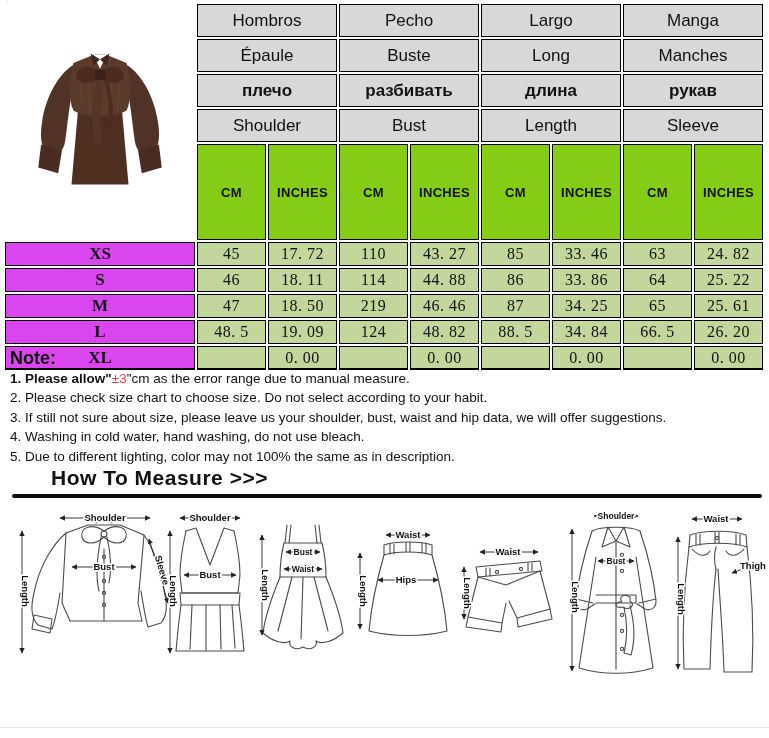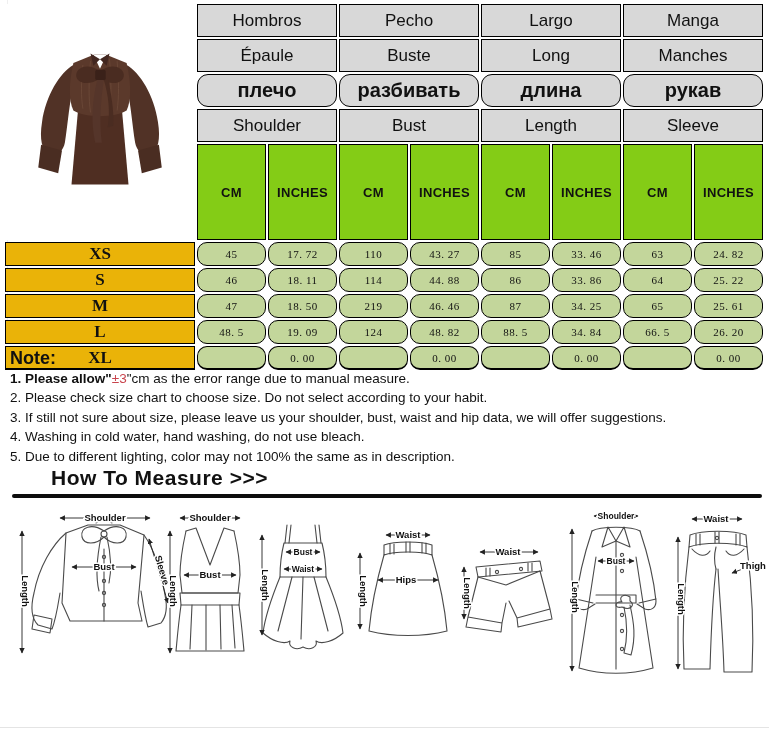--- a/index.html
+++ b/index.html
@@ -3,24 +3,24 @@
 <meta charset="utf-8">
 <style>
   html,body{margin:0;padding:0;}
   body{width:769px;height:738px;position:relative;background:#ffffff;overflow:hidden;
        font-family:"Liberation Sans",sans-serif;color:#111;}
   
   table.size-table{position:absolute;top:2px;left:3px;border-collapse:separate;border-spacing:2px;}
   table.size-table td{box-sizing:border-box;border:1px solid #000;text-align:center;vertical-align:middle;padding:0;}
   td.photo-cell{border:none !important;background:#fff;vertical-align:middle;text-align:center;}
   td.lang{background:#d8d8d8;height:33px;font-size:17px;}
-  tr.ru-row td.lang{font-weight:bold;font-size:20px;border-radius:11px;}
+  tr.ru-row td.lang{font-weight:bold;font-size:17px;}
   td.unit{background:#84cc16;height:96px;font-weight:bold;font-size:13px;letter-spacing:0.3px;}
-  td.size-cell{background:#eab308;height:24px;font-family:"Liberation Serif",serif;font-weight:bold;font-size:17px;}
-  td.val{background:#c3d69b;height:24px;font-family:"Liberation Serif",serif;font-size:11px;letter-spacing:0.5px;border-radius:10px;}
+  td.size-cell{background:#d946ef;height:24px;font-family:"Liberation Serif",serif;font-weight:bold;font-size:17px;}
+  td.val{background:#c3d69b;height:24px;font-family:"Liberation Serif",serif;font-size:16px;letter-spacing:0.5px;}
   tr.last td{border-bottom:2px solid #000;}
   
   .notes{position:absolute;top:333px;left:10px;width:752px;font-size:13.5px;line-height:19.5px;}
   .notes .heading{font-weight:bold;font-size:18px;margin-top:16px;}
   .note-bold{font-weight:bold;}
   .note-red{color:#c9444d;}
   
   .measure-title{position:absolute;top:466px;left:14px;font-size:21px;font-weight:bold;letter-spacing:0.5px;margin-left:37px;}
   .measure-rule{position:absolute;top:494px;left:12px;width:750px;height:4px;background:#0d0d0d;border-radius:2px;}
   .sketches{position:absolute;top:505px;left:0;}

